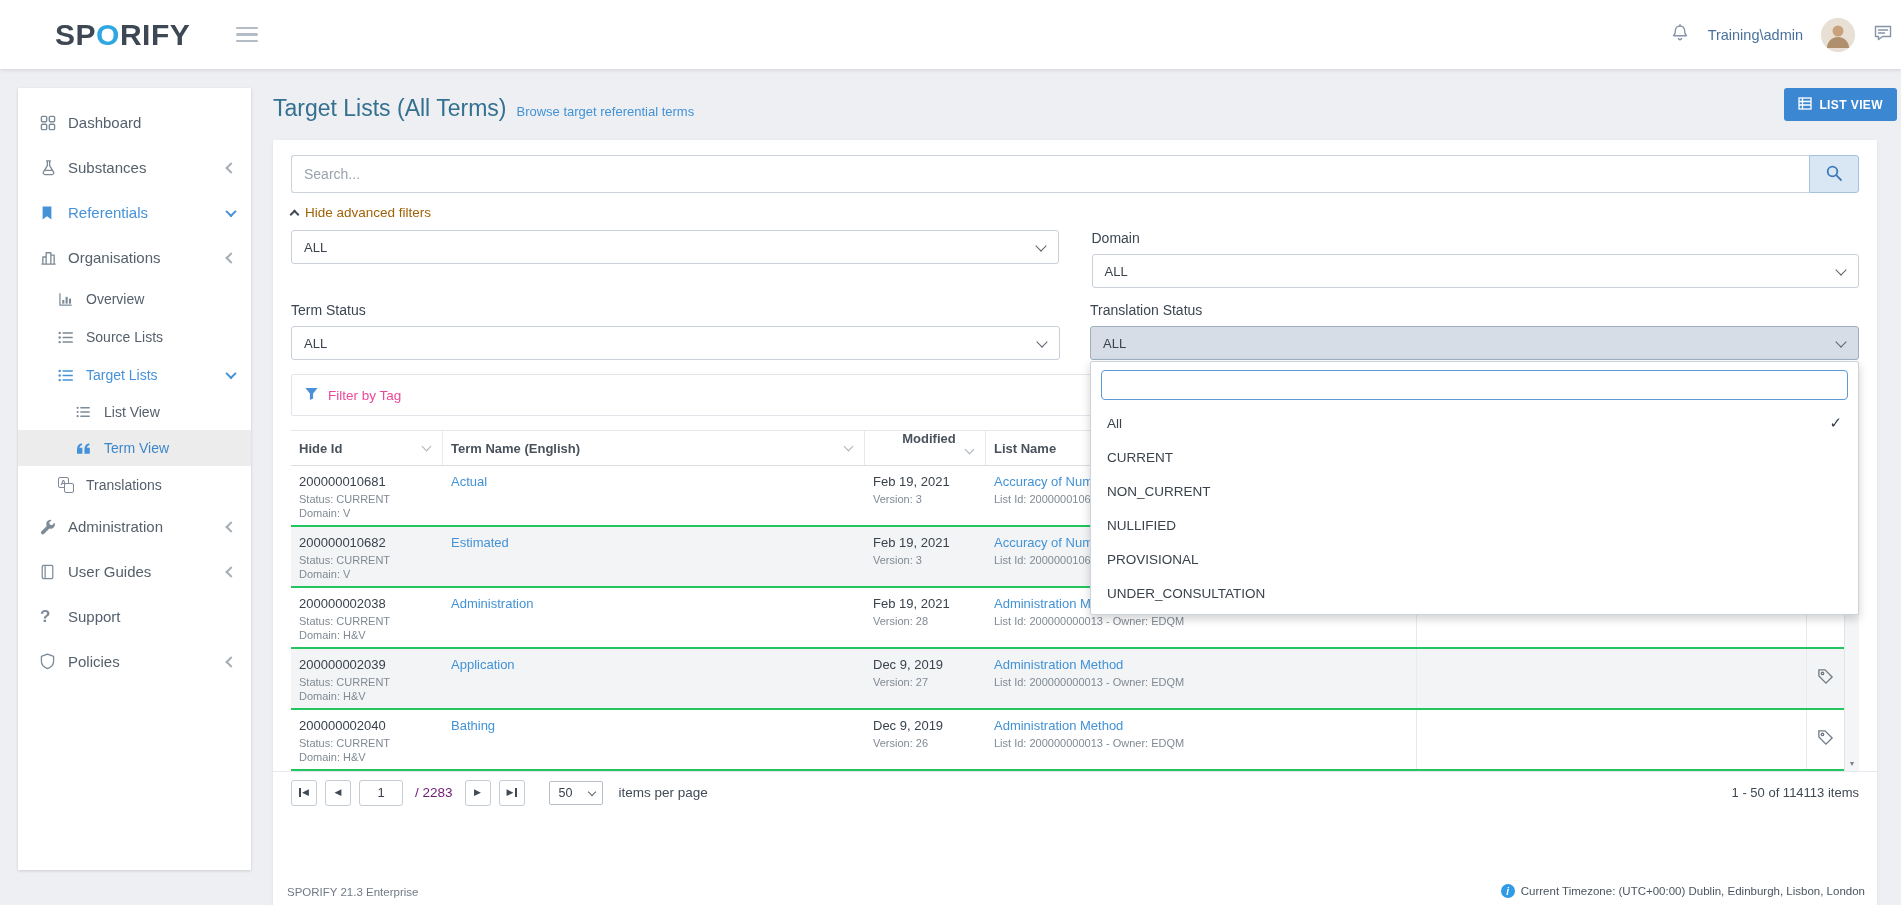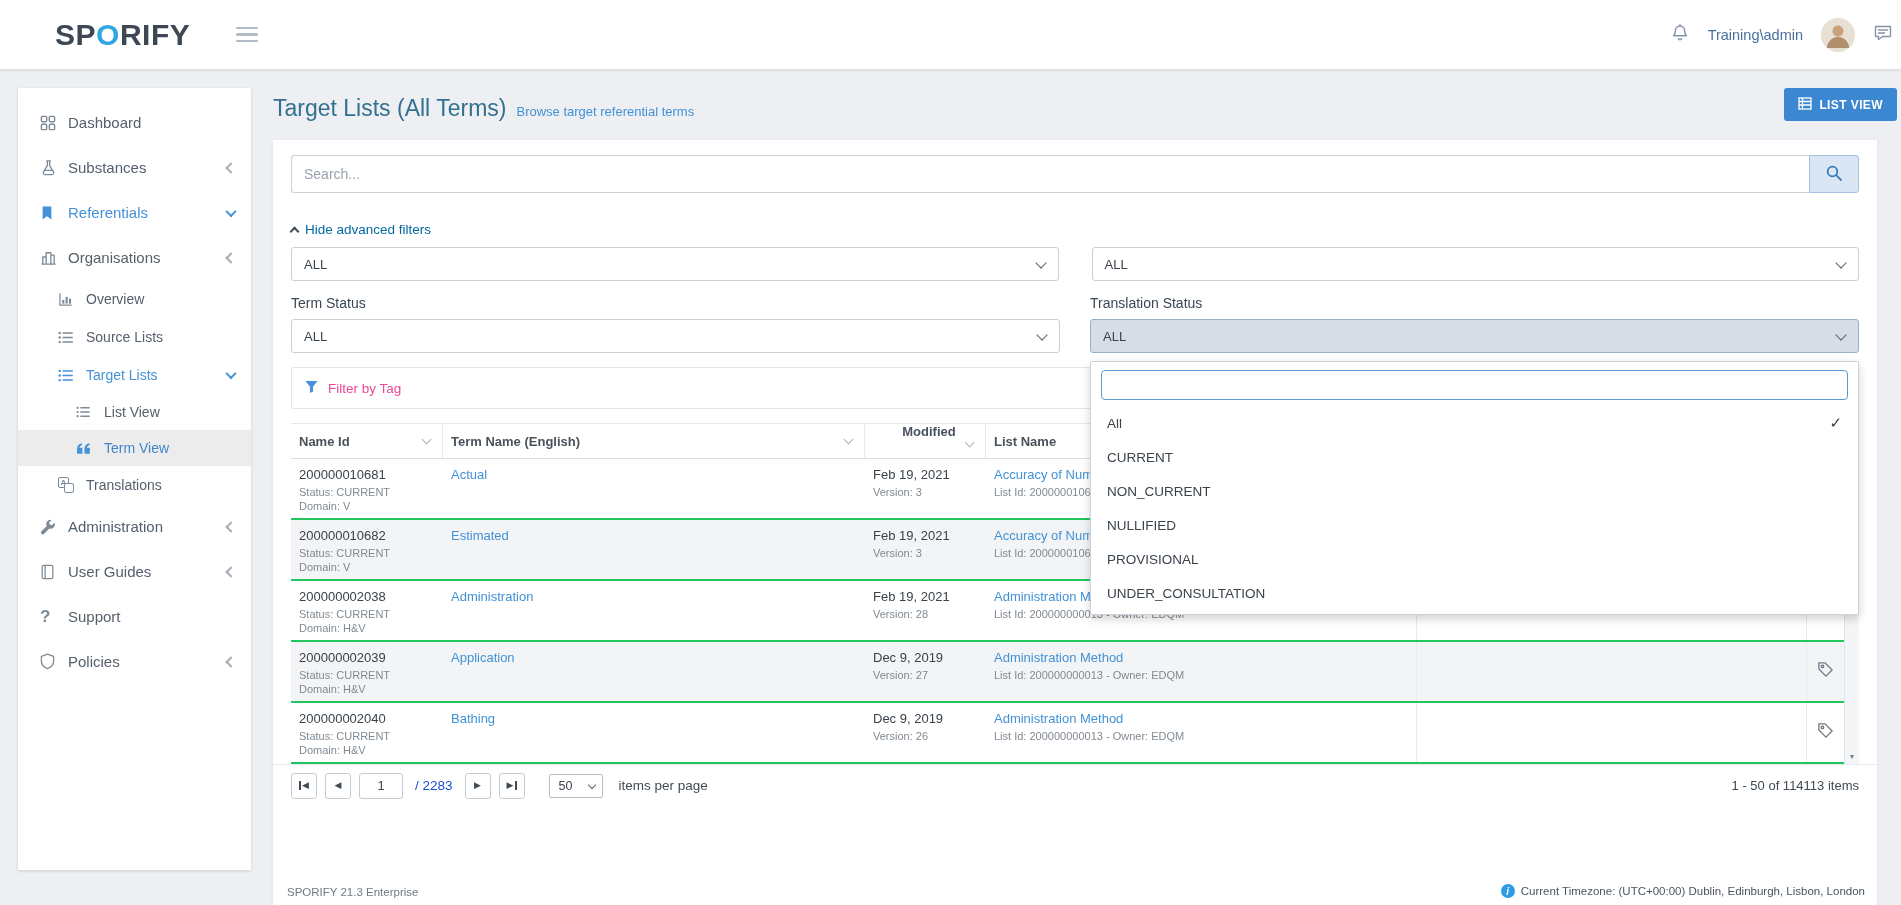--- a/index.html
+++ b/index.html
@@ -50,21 +50,21 @@
 
   
   .card{position:absolute;left:273px;top:140px;width:1604px;height:784px;background:#fff;
         box-shadow:0 1px 3px rgba(0,0,0,.08);padding:15px 18px 0;}
   .search-row{display:flex;height:38px;}
   .search-input{flex:1;border:1px solid #cbd2da;border-right:none;border-radius:3px 0 0 3px;padding:0 12px;
                 font-size:14px;color:#3a424c;outline:none;font-family:inherit;}
   .search-input::placeholder{color:#9aa3ad;}
   .search-btn{width:50px;border:1px solid #a3c2e0;background:#d9e7f5;border-radius:0 3px 3px 0;
               display:flex;align-items:center;justify-content:center;cursor:pointer;}
-  .adv-toggle{margin:29px 0 10px;display:flex;align-items:center;gap:7px;font-size:13.5px;color:#0369a1;cursor:pointer;width:220px;}
+  .adv-toggle{margin:12px 0 10px;display:flex;align-items:center;gap:7px;font-size:13.5px;color:#a16207;cursor:pointer;width:220px;}
   .ang-up{width:7px;height:7px;border-left:2px solid #3f4a55;border-top:2px solid #3f4a55;transform:rotate(45deg);margin-top:3px;}
 
   .filter-row1{display:flex;gap:33px;margin-bottom:14px;}
   .filter-row2{display:flex;gap:30px;}
   .fgroup{flex:1;}
   .flabel{display:block;font-size:14px;color:#3b4652;margin-bottom:8px;}
   .sel{position:relative;height:34px;background:#fff;border:1px solid #c9d0d8;border-radius:3px;
        display:flex;align-items:center;padding:0 30px 0 12px;font-size:13px;color:#3a424c;cursor:pointer;}
   .sel .selang{position:absolute;right:13px;top:11px;width:8px;height:8px;border-right:1.6px solid #5a6470;border-bottom:1.6px solid #5a6470;transform:rotate(45deg);}
   .sel.open{background:#d6dde6;border-color:#9db0c2;}
@@ -97,21 +97,21 @@
 
   
   .pagibar{height:42px;display:flex;align-items:center;gap:8px;border-top:1px solid #e5e8ec;
            margin:0 -18px;padding:0 18px;}
   .pg-btn{width:26px;height:26px;border:1px solid #c6ccd4;border-radius:3px;background:#fff;display:flex;
           align-items:center;justify-content:center;gap:1px;cursor:pointer;}
   .pg-tri{font-size:9px;color:#3f4a55;line-height:1;}
   .pg-bar{width:2px;height:9px;background:#3f4a55;}
   .pg-input{width:44px;height:26px;border:1px solid #c6ccd4;border-radius:3px;text-align:center;font-size:13px;
             color:#3a424c;font-family:inherit;outline:none;}
-  .pg-total{font-size:13.5px;color:#1d4ed8;margin:0 4px;}
+  .pg-total{font-size:13.5px;color:#701a75;margin:0 4px;}
   .size-sel{position:relative;width:54px;height:24px;border:1px solid #b6bdc6;border-radius:2px;background:#fff;
             display:flex;align-items:center;padding-left:9px;font-size:12.5px;color:#3a424c;margin-left:16px;cursor:pointer;}
   .size-sel .selang{position:absolute;right:7px;top:7px;width:6px;height:6px;border-right:1.5px solid #5a6470;border-bottom:1.5px solid #5a6470;transform:rotate(45deg);}
   .ipp{font-size:13.5px;color:#3f4a55;margin-left:8px;}
   .range{margin-left:auto;font-size:13px;color:#3f4a55;}
 
   
   .dropdown{position:absolute;left:1090px;top:361px;width:769px;background:#fff;border:1px solid #cdd3da;
             border-radius:2px;box-shadow:0 4px 10px rgba(0,0,0,.18);z-index:40;padding:8px 0 4px;}
   .dd-search{display:block;width:calc(100% - 20px);margin:0 10px 6px;height:30px;border:1.5px solid #5b9bd5;
@@ -371,20 +371,21 @@
     </div>
 
     <div class="filter-row1">
       <div class="fgroup">
         <div class="sel">
           <span>ALL</span>
           <span class="selang"></span>
         </div>
       </div>
       <div class="fgroup">
+        <span class="flabel">Domain</span>
         <div class="sel">
           <span>ALL</span>
           <span class="selang"></span>
         </div>
       </div>
     </div>
 
     <div class="filter-row2">
       <div class="fgroup">
         <span class="flabel">Term Status</span>
@@ -407,21 +408,21 @@
         <svg width="15" height="15" viewBox="0 0 16 16" fill="#4a90d9">
             <path d="M1.5 2h13L9.7 8v5.2l-3.4 1.6V8z"></path>
           </svg>
       </span>
       <span>Filter by Tag</span>
     </div>
 
     <div class="tableZone">
       <div class="thead">
         <div class="th c-id">
-          <span>Name Id</span>
+          <span>Hide Id</span>
           <span class="sort"></span>
         </div>
         <div class="th c-name">
           <span>Term Name (English)</span>
           <span class="sort"></span>
         </div>
         <div class="th c-mod">
           <span>Modified</span>
           <span class="sort"></span>
         </div>

